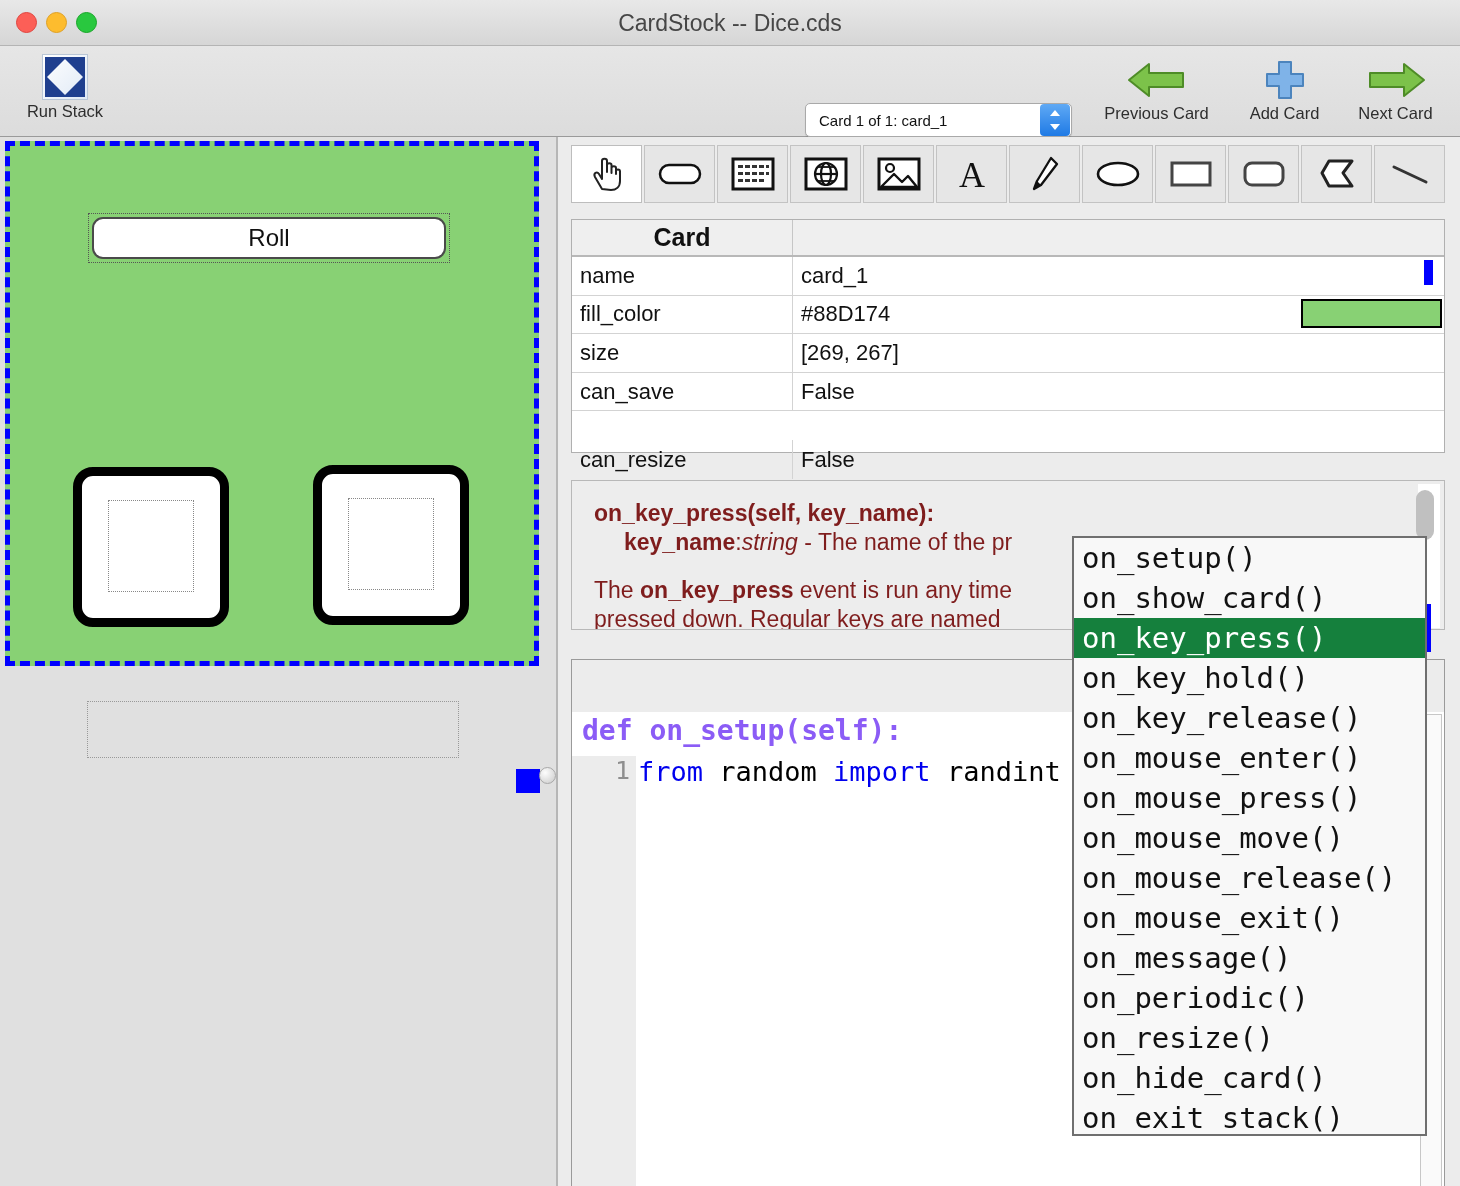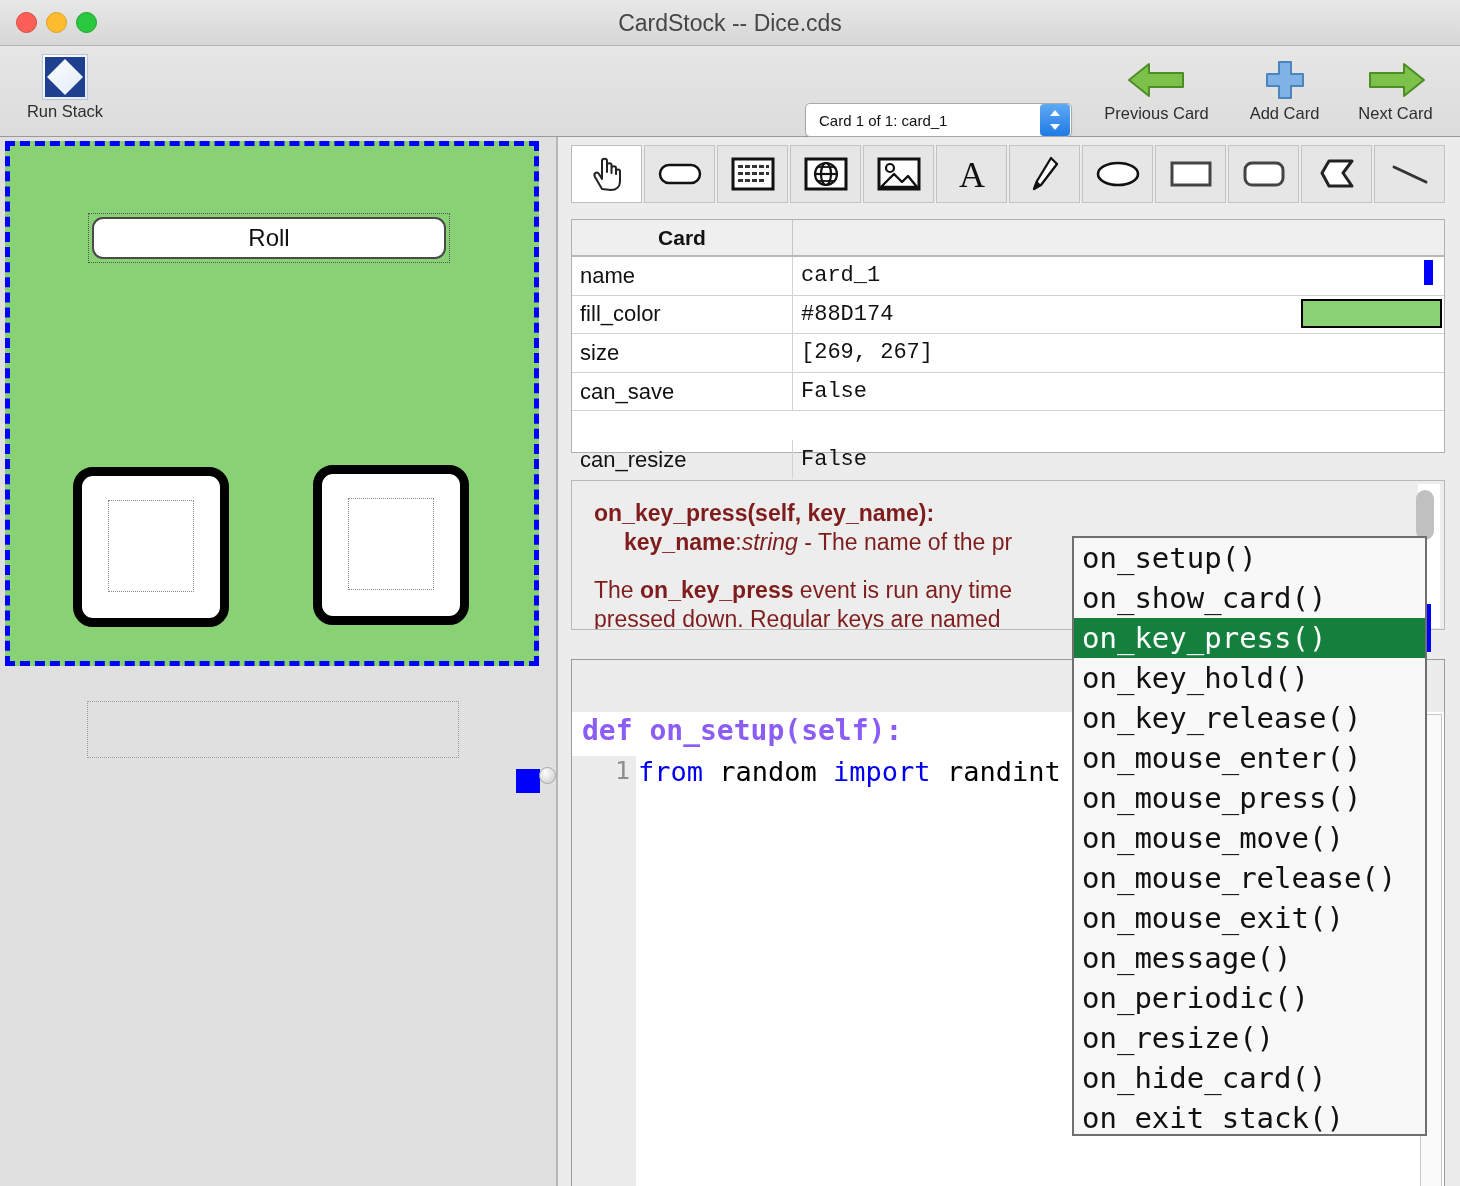--- a/index.html
+++ b/index.html
@@ -139,26 +139,26 @@
     position:absolute; left:13px; top:82px; width:874px; height:234px;
     background:#ffffff; border:1px solid #b0b0b0;
     font-size:22px; color:#111;
   }
   .pg-head{
     display:flex; height:37px; background:#efefef;
     border-bottom:2px solid #b8b8b8;
   }
   .pg-head .c1{ width:221px; border-right:1px solid #c6c6c6;
     display:flex; align-items:center; justify-content:center;
-    font-weight:bold; font-size:21px; }
+    font-weight:bold; font-size:25px; }
   .pg-head .c2{ flex:1; }
   .pg-row{ display:flex; height:38.6px; border-bottom:1px solid #d3d3d3; }
   .pg-row .c1{ width:221px; border-right:1px solid #d3d3d3;
      display:flex; align-items:center; padding-left:8px; }
-  .pg-row .c2{ flex:1; display:flex; align-items:center; padding-left:8px; position:relative;font-family:Liberation Mono, monospace; }
+  .pg-row .c2{ flex:1; display:flex; align-items:center; padding-left:8px; position:relative; }
   .swatch{
     position:absolute; right:2px; top:3px; width:141px; height:29px;
     background:#88D174; border:2px solid #000;
   }
 
   
   .helppanel{
     position:absolute; left:13px; top:343px; width:874px; height:150px;
     background:#ededed; border:1px solid #b8b8b8; overflow:hidden;
   }

